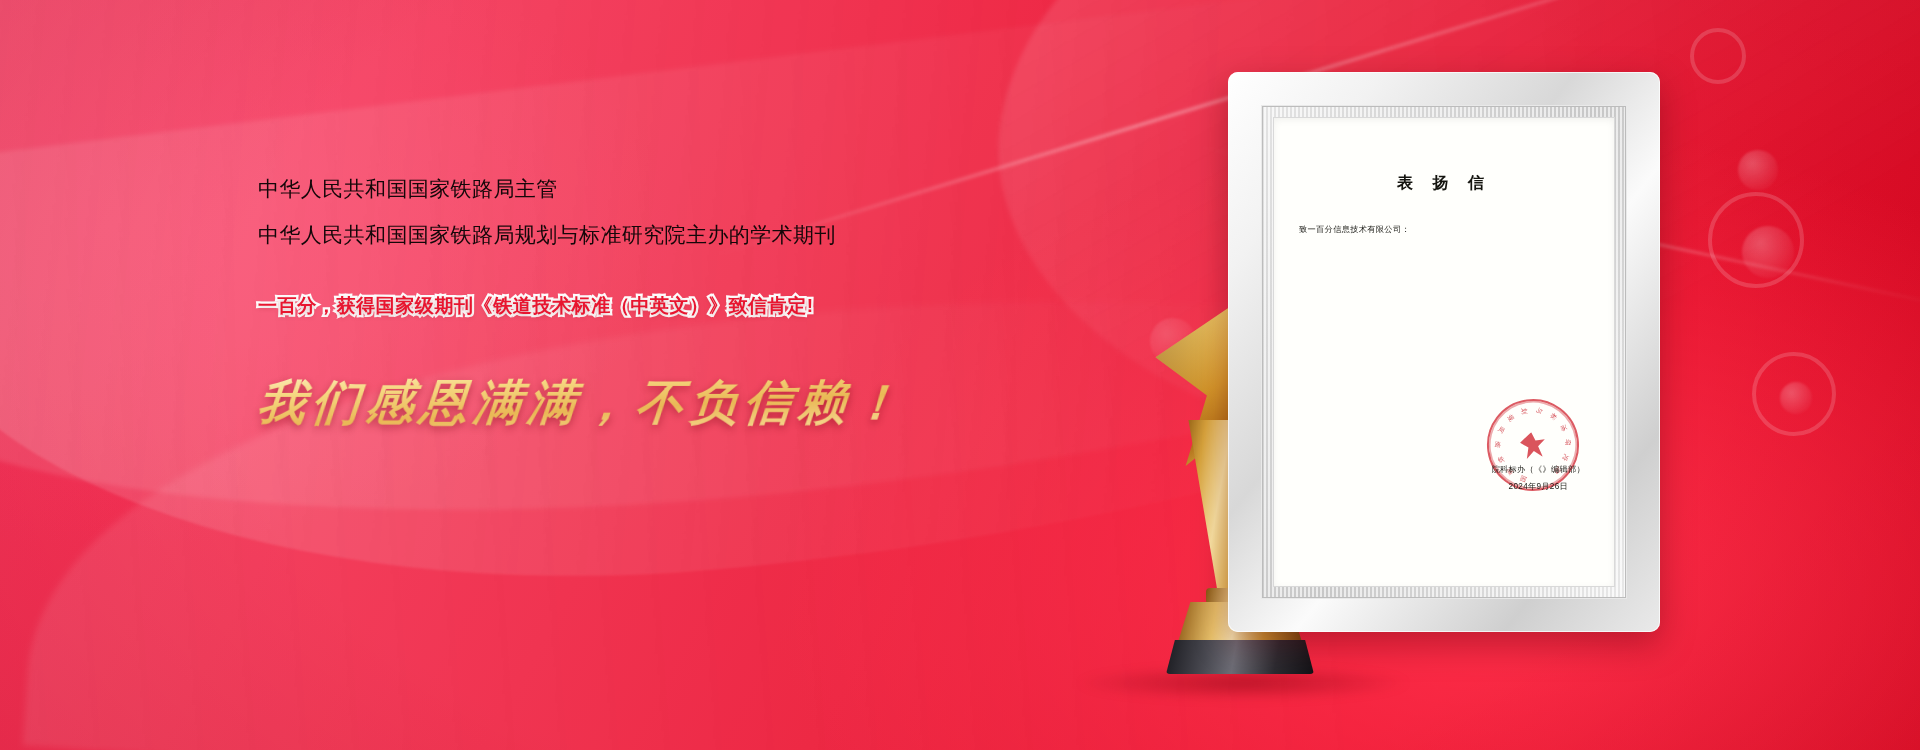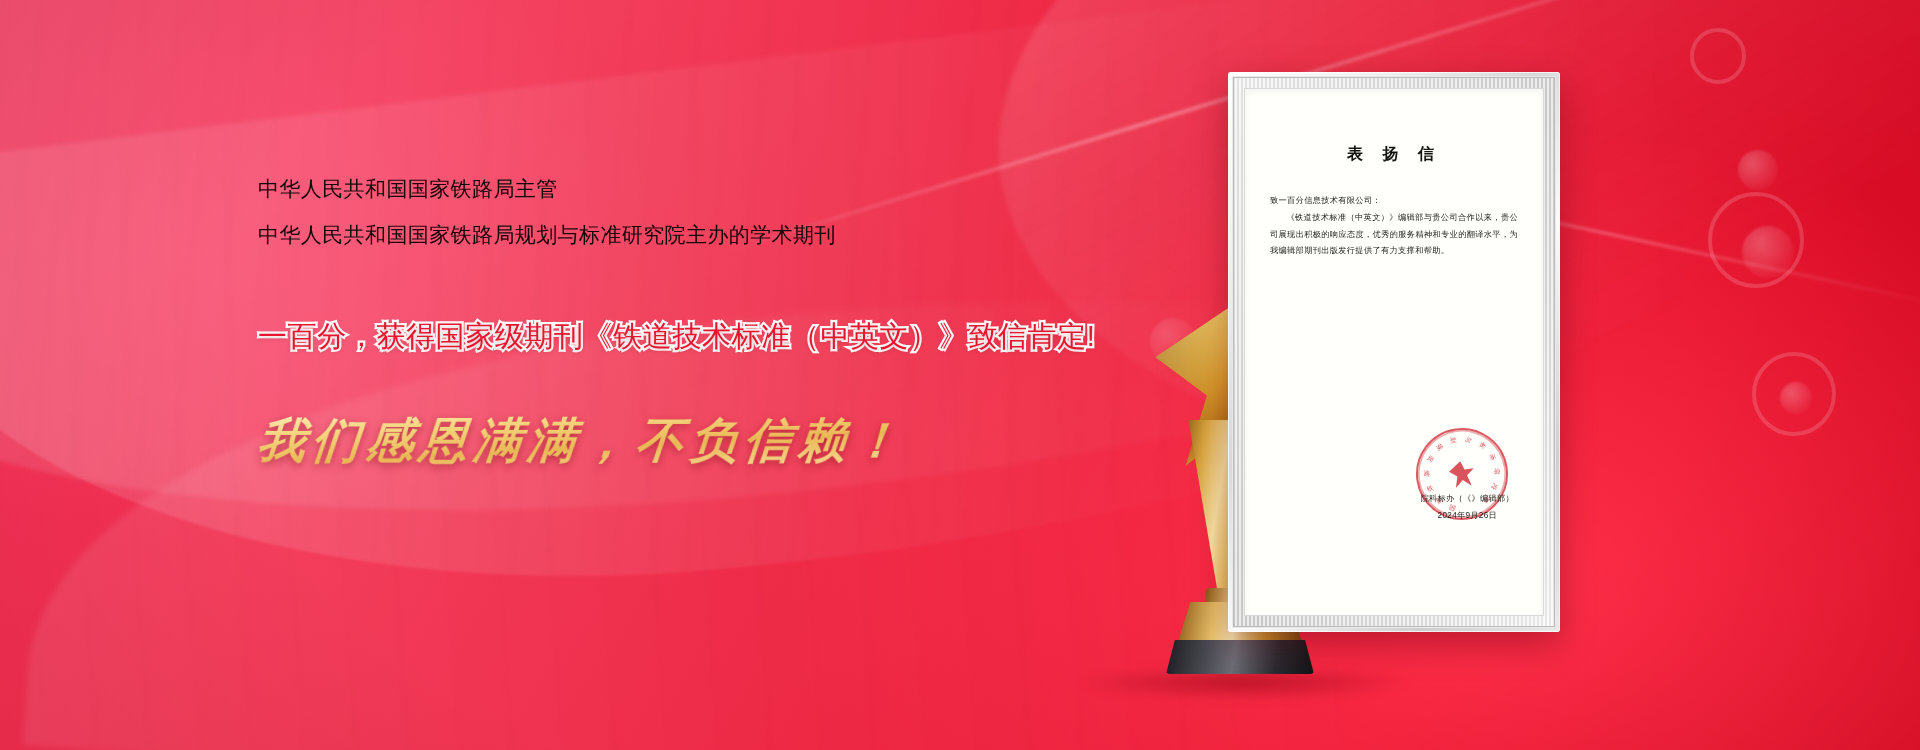--- a/index.html
+++ b/index.html
@@ -103,23 +103,23 @@
   }
   .desc-line {
     font-size: 21px;
     font-weight: 400;
     color: #140709;
     letter-spacing: 0.4px;
     line-height: 1.0;
     margin-bottom: 25px;
   }
   .headline {
-    margin-top: 72px;
-    font-size: 29px;
-    font-weight: 400;
+    margin-top: 48px;
+    font-size: 19px;
+    font-weight: 700;
     letter-spacing: 0.6px;
     color: #e8152f;
     -webkit-text-stroke: 4.5px #ffffff;
     paint-order: stroke fill;
     text-shadow: 0 2px 5px rgba(120,0,12,0.30);
     white-space: nowrap;
   }
   .calligraphy {
     margin-top: 52px;
     font-family: "DejaVu Serif", "Liberation Serif", serif;
@@ -186,25 +186,25 @@
     width: 330px; height: 34px;
     border-radius: 50%;
     background: radial-gradient(ellipse at 50% 50%, rgba(120,0,12,0.45) 0%, rgba(120,0,12,0) 72%);
     filter: blur(5px);
   }
 
   
   .cert-frame {
     position: absolute;
     left: 1228px; top: 72px;
-    width: 332px; height: 560px;
-    padding: 5px;
+    width: 432px; height: 560px;
+    padding: 34px;
     background: linear-gradient(128deg, #ffffff 0%, #f2f2f2 18%, #d8d8d8 40%, #fbfbfb 58%, #cfcfcf 82%, #eaeaea 100%);
     box-shadow: 0 12px 34px rgba(90,0,10,0.38), inset 0 0 0 1px rgba(255,255,255,0.7);
-    border-radius: 3px;
+    border-radius: 10px;
   }
   .cert-bevel {
     width: 100%; height: 100%;
     padding: 11px;
     background:
       repeating-linear-gradient(90deg, rgba(0,0,0,0.05) 0 2px, rgba(255,255,255,0.55) 2px 4px),
       linear-gradient(120deg, #efefef, #d2d2d2 52%, #f4f4f4);
     box-shadow: inset 0 0 0 1px #bcbcbc, 0 0 0 1px #e9e9e9;
   }
   .cert-paper {
@@ -323,21 +323,20 @@
   </div>
 
   <div class="cert-frame">
     <div class="cert-bevel">
       <div class="cert-paper">
 
         <div class="cert-title">表 扬 信</div>
 
         <div class="cert-body">
           <p>致一百分信息技术有限公司：</p>
-          <p class="indent">《铁道技术标准（中英文）》编辑部与贵公司合作以来，贵公司展现出积极的响应态度，优秀的服务精神和专业的翻译水平，为我编辑部期刊出版发行提供了有力支撑和帮助。</p>
         </div>
 
         <div class="cert-seal">
           <div class="seal-star"></div>
           <div class="seal-text">
               <span style="transform: rotate(-150deg) translate(0px, -38px) rotate(90deg);">国</span>
               <span style="transform: rotate(-125deg) translate(0px, -38px) rotate(90deg);">家</span>
               <span style="transform: rotate(-100deg) translate(0px, -38px) rotate(90deg);">铁</span>
               <span style="transform: rotate(-75deg) translate(0px, -38px) rotate(90deg);">路</span>
               <span style="transform: rotate(-50deg) translate(0px, -38px) rotate(90deg);">局</span>

